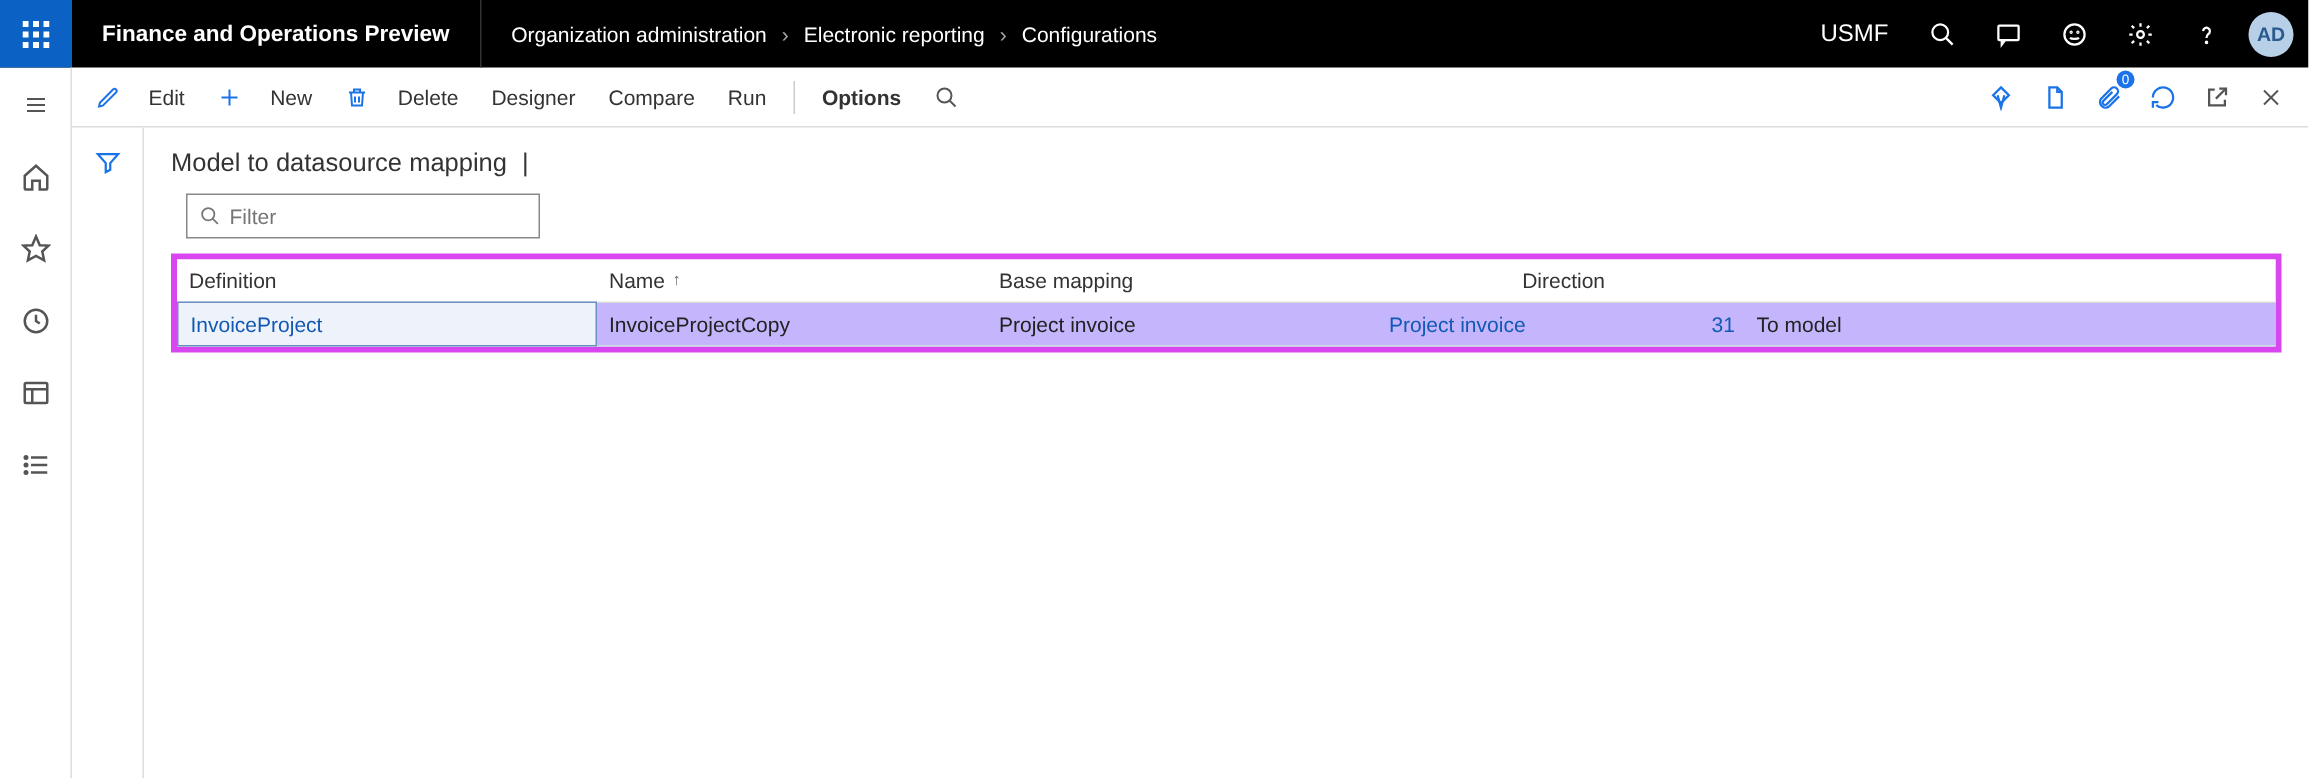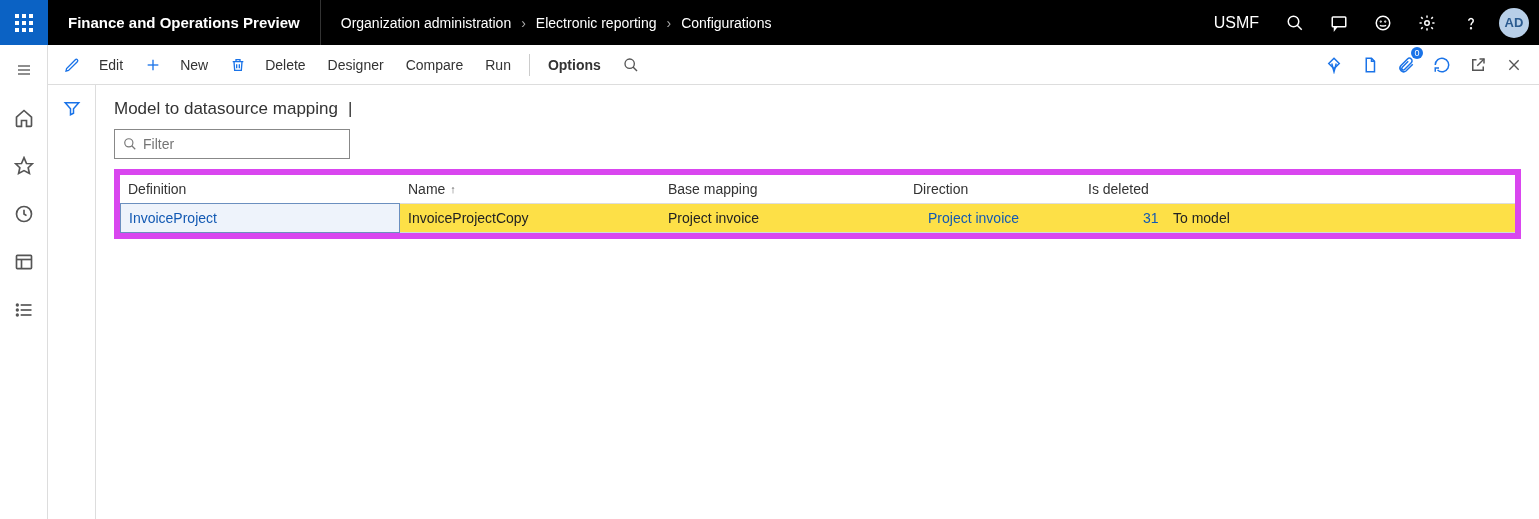--- a/index.html
+++ b/index.html
@@ -44,38 +44,38 @@
   
   .contentrow { flex:1; display:flex; }
   .filterrail { width:48px; border-right:1px solid #ddd; display:flex; justify-content:center; padding-top:14px; }
   .filterrail .funnel { color:#1a73e8; cursor:pointer; }
 
   .main { flex:1; padding:14px 18px 18px 18px; display:flex; flex-direction:column; }
 
   .page-heading { font-size:17px; color:#333; display:flex; align-items:baseline; gap:10px; margin-bottom:10px; }
   .page-heading .sub { color:#444; letter-spacing:.3px; }
 
-  .filterbox { display:flex; align-items:center; border:1px solid #888; width:236px; height:30px; padding:0 8px; gap:6px; margin-bottom:10px; }
+  .filterbox { display:flex; align-items:center; border:1px solid #888; width:236px; height:30px; padding:0 8px; gap:6px; margin-bottom:10px;margin-left:10px; }
   .filterbox input { border:none; outline:none; flex:1; font-size:14px; }
   .filterbox .ico { color:#666; }
 
-  .grid { border:6px solid #d946ef; }
+  .grid { border:4px solid #d946ef; }
   .grid-head { display:flex; border-bottom:1px solid #ddd; background:#fff; }
   .grid-head .col, .grid-row .col { padding:6px 8px; font-size:14px; }
   .grid-head .col { color:#333; cursor:pointer; display:flex; align-items:center; gap:5px; }
-  .grid-row { display:flex; background:#fde047; border-bottom:1px solid #cdd; }
+  .grid-row { display:flex; background:#c4b5fd; border-bottom:1px solid #cdd; }
   .grid-row .col { color:#222; }
   .grid-row .col.link { color:#1259b3; border:1px solid #6b8fbf; background:#eef3fb; margin:-1px 0; cursor:pointer; }
   .grid-row .col.link2 { color:#1259b3; cursor:pointer; text-align:left;}
   .col.def { width:280px; }
   .col.name { width:260px; }
   .col.desc { width:260px; }
   .col.base { width:215px; }
   .col.basenum { width:30px; text-align:right; color:#1259b3; cursor:pointer;}
-  .col.dir { width:175px; }
+  .col.dir { width:175px;justify-content:flex-end; }
   .col.del { width:160px; }
   .sort-arrow { font-size:11px; color:#666; }
 
   svg { display:block; }
 </style>
 </head>
 <body>
 
 <div class="topbar">
   <div class="waffle">
@@ -307,23 +307,20 @@
             <div class="col name">
                 <span>Name</span>
                 <span class="sort-arrow">↑</span>
               </div>
             <div class="col base" style="width:245px">
                 <span>Base mapping</span>
               </div>
             <div class="col dir">
                 <span>Direction</span>
               </div>
-            <div class="col del">
-                <span>Is deleted</span>
-              </div>
           </div>
           <div class="grid-row">
             <div class="col def link">InvoiceProject</div>
             <div class="col name">InvoiceProjectCopy</div>
             <div class="col desc">Project invoice</div>
             <div class="col base link2">Project invoice</div>
             <div class="col basenum">31</div>
             <div class="col dir">To model</div>
             <div class="col del"></div>
           </div>

